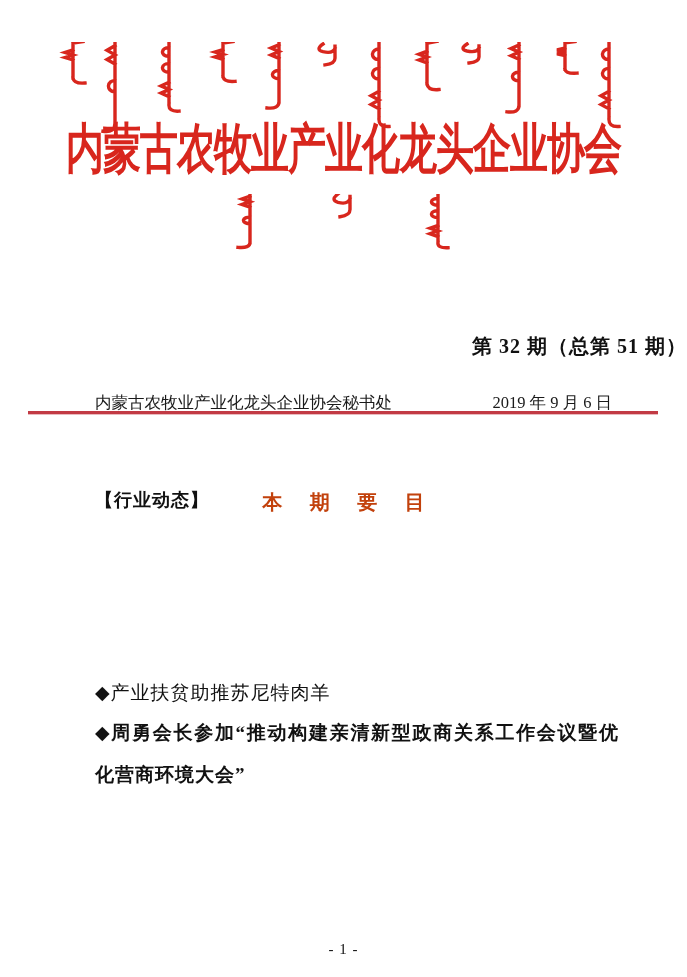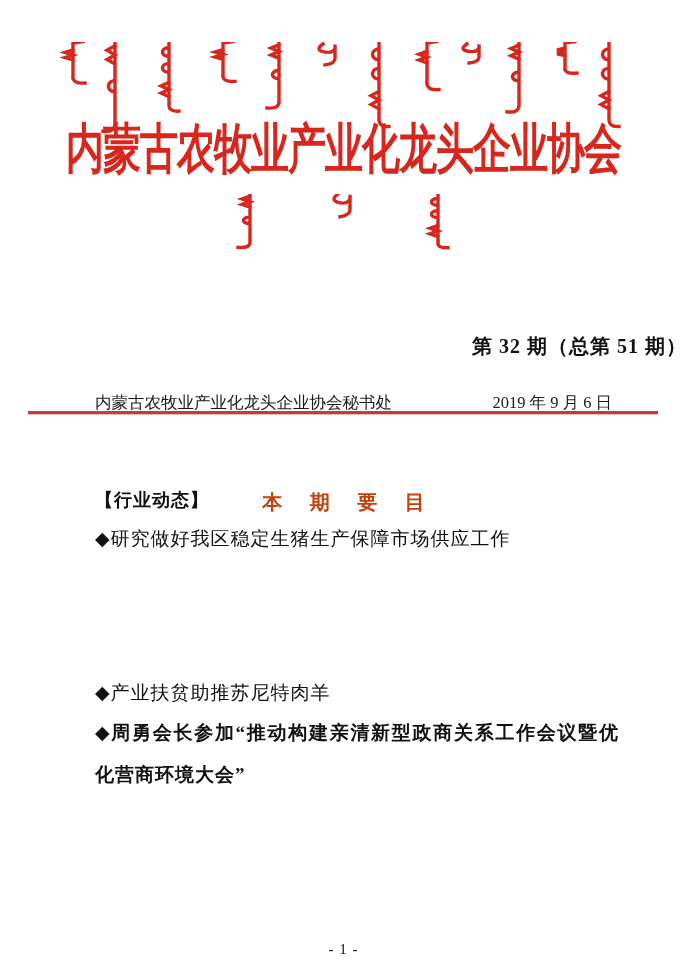--- a/index.html
+++ b/index.html
@@ -121,20 +121,19 @@
   <div class="masthead-info">
     <span>内蒙古农牧业产业化龙头企业协会秘书处</span>
     <span>2019 年 9 月 6 日</span>
   </div>
 
   <div class="red-rule"></div>
 
   <div class="toc-heading">本 期 要 目</div>
 
   <div class="sec-label" style="top:488px;">【行业动态】</div>
-  <div class="toc-item" style="top:518px;">◆研究做好我区稳定生猪生产保障市场供应工作</div>
 
   <div class="toc-item" style="top:672px;">◆产业扶贫助推苏尼特肉羊</div>
   <div class="toc-item" style="top:712px;font-weight:bold;">◆周勇会长参加“推动构建亲清新型政商关系工作会议暨优化营商环境大会”</div>
 
   <div class="footer-pageno">- 1 -</div>
 
 </div>
 
 </body></html>

